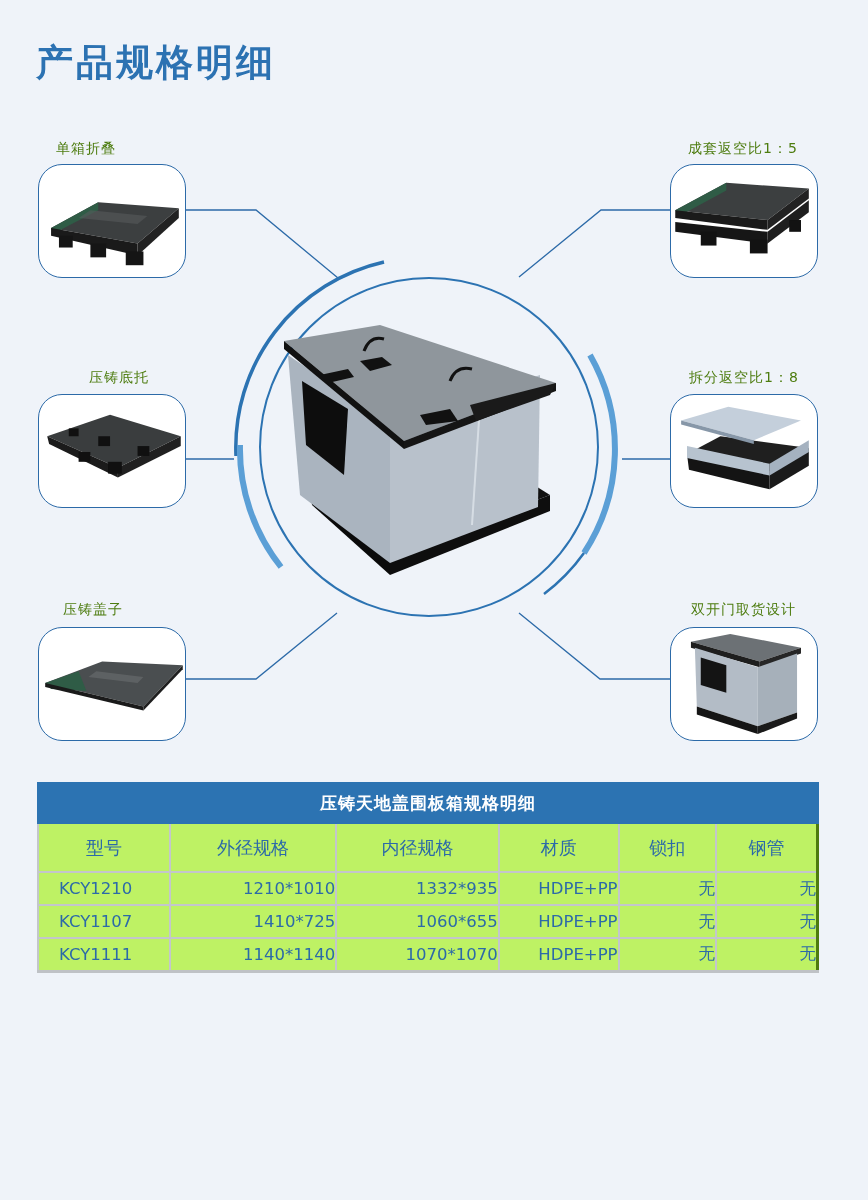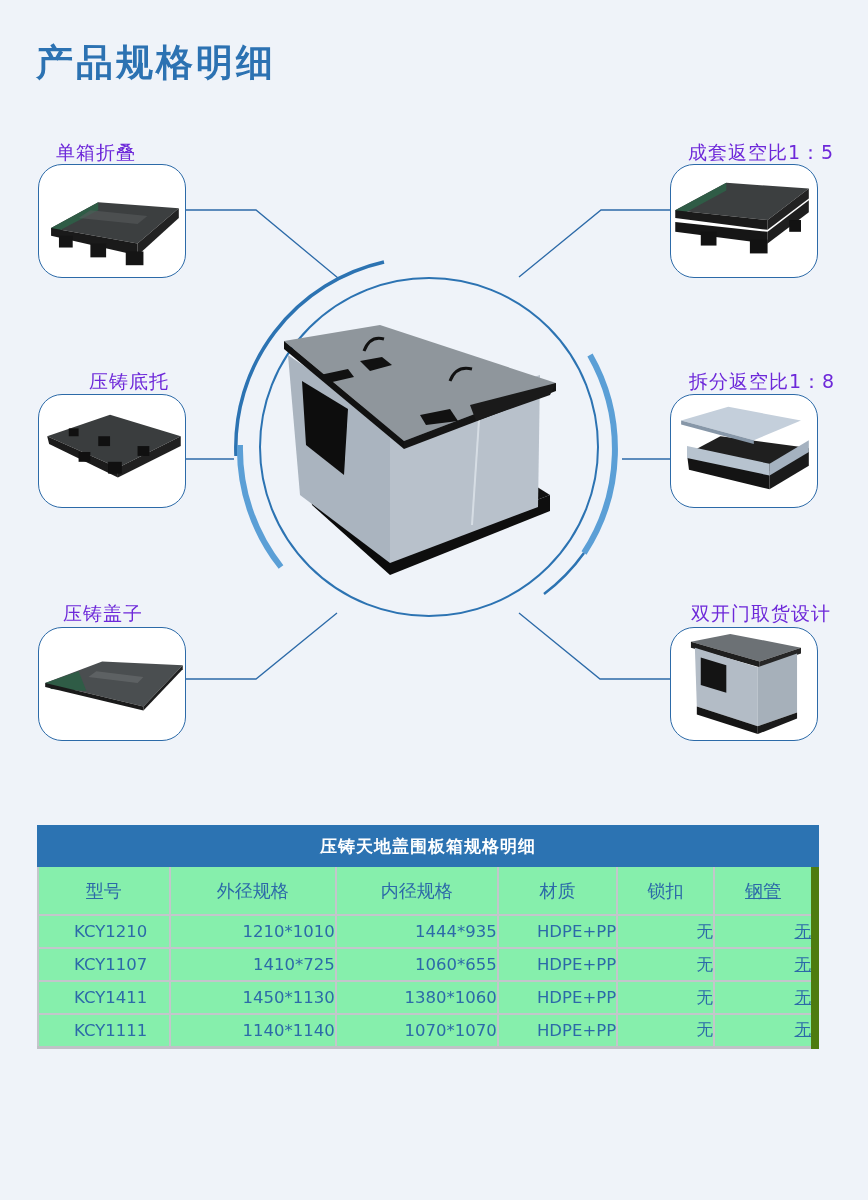--- a/index.html
+++ b/index.html
@@ -5,54 +5,54 @@
   * { box-sizing: border-box; margin: 0; padding: 0; }
   html, body { width: 868px; height: 1200px; background: #eff3f9; overflow: hidden; }
   body { position: relative; font-family: "DejaVu Sans", "Liberation Sans", sans-serif; }
 
   .page-title {
     position: absolute; left: 36px; top: 38px;
     font-size: 37px; font-weight: bold; color: #2c72b2; letter-spacing: 3px;
   }
 
   .feature-label {
-    position: absolute; font-size: 19px; color: #6d28d9; letter-spacing: 1px;
+    position: absolute; font-size: 14px; color: #4d7c0f; letter-spacing: 1px;
     white-space: nowrap;
     text-align: center;
   }
   .thumb {
     position: absolute; width: 148px; height: 114px;
     border: 1.5px solid #2c6aa8; border-radius: 24px; background: #fff;
     overflow: hidden;
   }
   .thumb svg { position: absolute; left: 0; top: 0; width: 100%; height: 100%; }
 
   .diagram-svg { position: absolute; left: 0; top: 0; width: 868px; height: 800px; pointer-events: none; }
 
   .center-product { position: absolute; left: 280px; top: 325px; width: 300px; height: 280px; }
 
   .spec-table {
-    position: absolute; left: 37px; top: 825px; width: 782px;
-    border-collapse: collapse; background: #86efac;
+    position: absolute; left: 37px; top: 782px; width: 782px;
+    border-collapse: collapse; background: #bef264;
   }
   .spec-table caption {
     caption-side: top; background: #2c73b2; color: #fff; font-weight: bold;
     font-size: 17px; letter-spacing: 1px; height: 42px; line-height: 42px; text-align: center;
   }
   .spec-table th {
     height: 48px; font-weight: normal; font-size: 18px; color: #2c6aa8;
     border: 2px solid #c3c6cb; border-top: none; text-align: center; margin-left: 35px;
   }
   .spec-table td {
     height: 33px; font-size: 16.5px; color: #2c6aa8; text-align: right;
     border: 2px solid #c3c6cb; font-family: "DejaVu Sans", sans-serif;
   }
-  .spec-table td.first { text-align: left; padding-left: 35px; }
+  .spec-table td.first { text-align: left; padding-left: 20px; }
   .spec-table tr:last-child td { border-bottom: 3px solid #bfc2c6; }
-  .spec-table td:last-child, .spec-table th:last-child { border-right: 8px solid #4d7c0f; text-decoration: underline; }
+  .spec-table td:last-child, .spec-table th:last-child { border-right: 3px solid #4d7c0f; }
 </style>
 </head>
 <body>
 
 <h1 class="page-title">产品规格明细</h1>
 
 <svg class="diagram-svg" viewBox="0 0 868 800">
 
   <polyline points="186,210 256,210 338,278" fill="none" stroke="#2c6aa8" stroke-width="1.3"></polyline>
   <line x1="186" y1="459" x2="234" y2="459" stroke="#2c6aa8" stroke-width="1.3"></line>
@@ -192,42 +192,34 @@
       <th>内径规格</th>
       <th>材质</th>
       <th>锁扣</th>
       <th>钢管</th>
     </tr>
   </thead>
   <tbody>
     <tr>
       <td class="first">KCY1210</td>
       <td>1210*1010</td>
-      <td>1444*935</td>
+      <td>1332*935</td>
       <td>HDPE+PP</td>
       <td>无</td>
       <td>无</td>
     </tr>
     <tr>
       <td class="first">KCY1107</td>
       <td>1410*725</td>
       <td>1060*655</td>
       <td>HDPE+PP</td>
       <td>无</td>
       <td>无</td>
     </tr>
     <tr>
-      <td class="first">KCY1411</td>
-      <td>1450*1130</td>
-      <td>1380*1060</td>
-      <td>HDPE+PP</td>
-      <td>无</td>
-      <td>无</td>
-    </tr>
-    <tr>
       <td class="first">KCY1111</td>
       <td>1140*1140</td>
       <td>1070*1070</td>
       <td>HDPE+PP</td>
       <td>无</td>
       <td>无</td>
     </tr>
   </tbody>
 </table>
 

